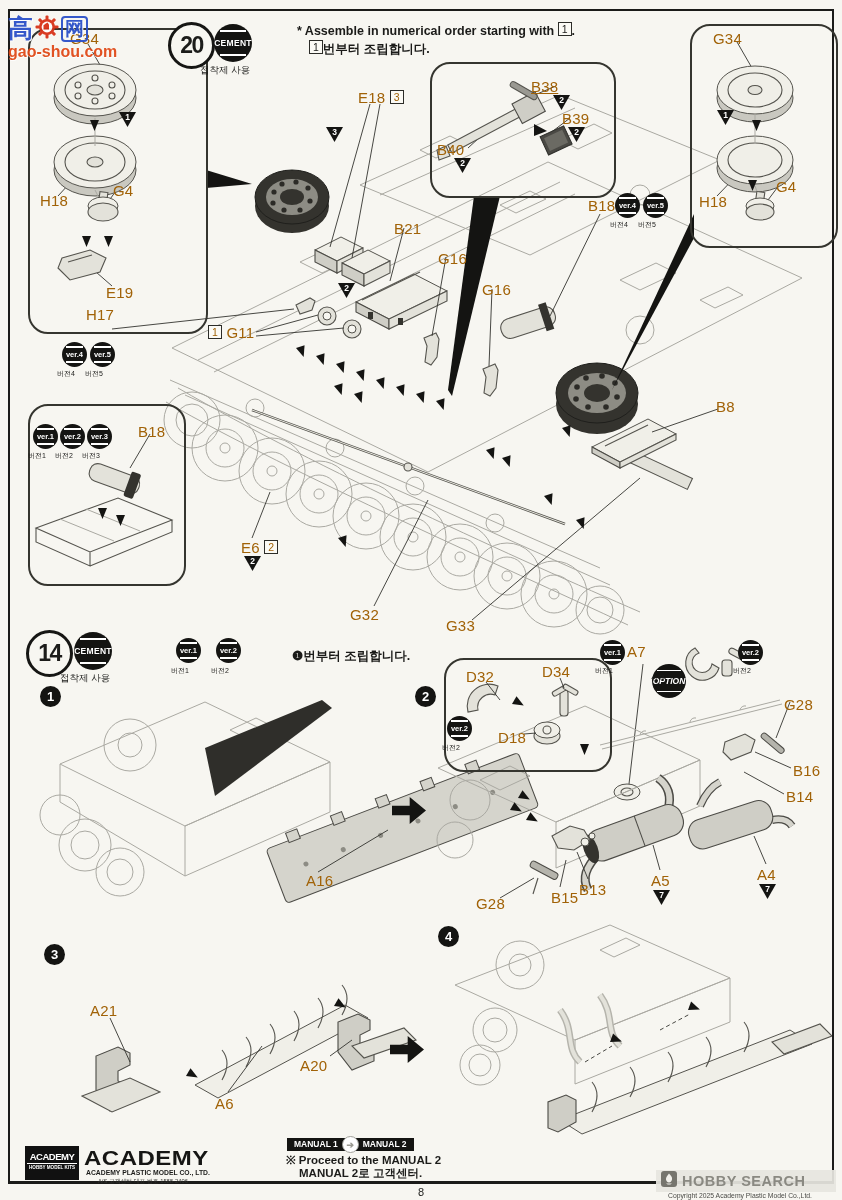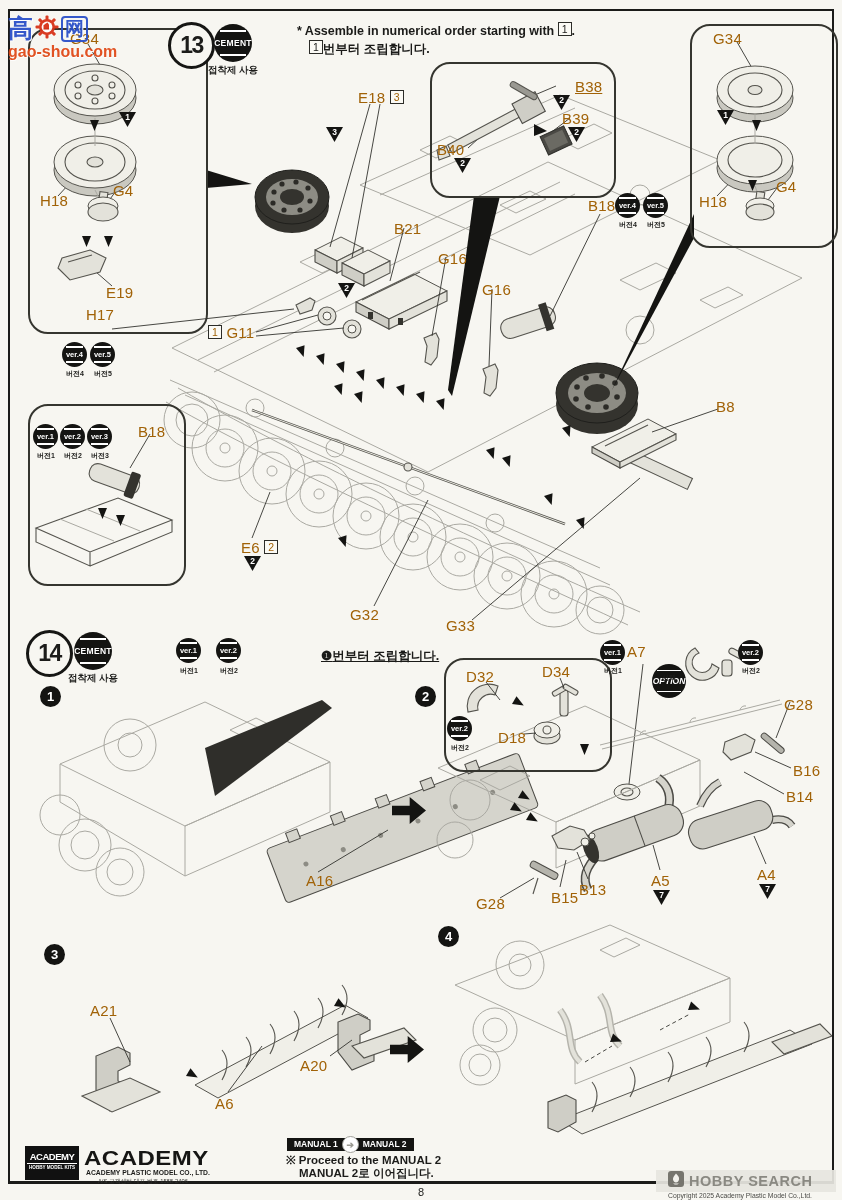--- a/index.html
+++ b/index.html
@@ -33,21 +33,21 @@
          background:#f7f6f1;display:flex;align-items:center;justify-content:center;
          font-size:23px;font-weight:800;letter-spacing:-1.5px;z-index:2;}
   
   .badge{position:absolute;border-radius:50%;background:#141412;color:#fff;display:flex;
          align-items:center;justify-content:center;font-weight:700;z-index:2;}
   .badge::before,.badge::after{content:"";position:absolute;left:16%;right:16%;height:1.6px;background:#fff;}
   .badge::before{top:17%;} .badge::after{bottom:17%;}
   .badge.v{width:25px;height:25px;font-size:7.5px;}
   .badge.cem{width:38px;height:38px;font-size:8.5px;letter-spacing:0.3px;}
   .badge.opt{width:34px;height:34px;font-size:8.5px;}
-  .bcap{position:absolute;width:36px;text-align:center;font-size:7px;font-weight:700;z-index:2;}
+  .bcap{position:absolute;width:36px;font-size:7px;font-weight:400;z-index:2;}
   .bcap.big{width:66px;font-size:9.5px;}
   
   .note{position:absolute;font-size:12.5px;font-weight:700;color:#1b1b19;z-index:2;white-space:nowrap;}
   
   .ss{position:absolute;width:21px;height:21px;background:#141412;color:#fff;border-radius:50%;
       display:flex;align-items:center;justify-content:center;font-size:13px;font-weight:700;z-index:2;}
   
   .bigarrow{position:absolute;width:34px;height:27px;background:#141412;z-index:2;
       clip-path:polygon(0 32%,52% 32%,52% 0,100% 50%,52% 100%,52% 68%,0 68%);}
   
@@ -65,21 +65,21 @@
              transform:scaleY(0.88);color:#161614;z-index:2;}
   .acad-co{position:absolute;left:86px;top:1169px;font-size:6.8px;font-weight:700;z-index:2;}
   .acad-sv{position:absolute;left:98px;top:1177px;font-size:5.8px;color:#33332f;z-index:2;}
   .manual-badge{position:absolute;left:287px;top:1136px;display:flex;align-items:center;z-index:2;}
   .mb-black{background:#141412;color:#fff;font-size:8.5px;font-weight:700;padding:2px 7px;line-height:9px;text-align:right;}
   .mb-circ{width:15px;height:15px;border-radius:50%;background:#fff;border:1px solid #a0a09a;margin:0 -3px;
            z-index:1;display:flex;align-items:center;justify-content:center;font-size:9px;color:#9a9992;font-weight:700;}
   .mnote{position:absolute;font-size:11.5px;font-weight:700;z-index:2;white-space:nowrap;}
   .pagenum{position:absolute;left:418px;top:1186px;font-size:11px;z-index:2;}
   .hs-box{position:absolute;left:656px;top:1170px;width:180px;height:22px;background:rgba(230,229,224,0.93);
-          display:flex;align-items:center;gap:5px;padding:0 12px;z-index:3;box-sizing:border-box;}
+          display:flex;align-items:center;gap:5px;padding:0 5px;z-index:3;box-sizing:border-box;}
   .hs-text{font-size:14.5px;font-weight:800;color:#8a8982;letter-spacing:0.5px;}
   .copyr{position:absolute;left:668px;top:1192px;font-size:6.8px;color:#4a4a46;z-index:3;}
 </style>
 </head>
 <body>
 
 <div class="page">
 
   <svg class="art" width="842" height="1200" viewBox="0 0 842 1200">
     <defs>
@@ -525,40 +525,40 @@
     </div>
     <div class="wm-site">gao-shou.com</div>
   </div>
 
   <div class="inset" style="left:28px;top:28px;width:176px;height:302px;"></div>
   <div class="inset" style="left:430px;top:62px;width:182px;height:132px;"></div>
   <div class="inset" style="left:690px;top:24px;width:144px;height:220px;"></div>
   <div class="inset" style="left:28px;top:404px;width:154px;height:178px;"></div>
 
   <div class="stepc" style="left:168px;top:22px;">
-    <span>13</span>
+    <span>20</span>
   </div>
   <div class="badge cem" style="left:214px;top:24px;">
     <span>CEMENT</span>
   </div>
   <div class="bcap big" style="left:200px;top:64px;">접착제 사용</div>
 
   <div class="note" style="left:297px;top:22px;">
     <span>* Assemble in numerical order starting with</span>
     <span class="bn">1</span><span>.</span>
   </div>
   <div class="note" style="left:309px;top:40px;">
     <span class="bn">1</span><span>번부터 조립합니다.</span>
   </div>
 
   <span class="lbl" style="left:70px;top:30px;">G34</span>
   <span class="lbl" style="left:40px;top:192px;">H18</span>
   <span class="lbl" style="left:113px;top:182px;">G4</span>
   <span class="lbl" style="left:106px;top:284px;">E19</span>
-  <span class="lbl" style="left:575px;top:78px;text-decoration:underline;">B38</span>
+  <span class="lbl" style="left:531px;top:78px;text-decoration:underline;">B38</span>
   <span class="lbl" style="left:562px;top:110px;">B39</span>
   <span class="lbl" style="left:437px;top:141px;">B40</span>
   <span class="lbl" style="left:713px;top:30px;">G34</span>
   <span class="lbl" style="left:699px;top:193px;">H18</span>
   <span class="lbl" style="left:776px;top:178px;">G4</span>
   <span class="lbl" style="left:358px;top:89px;">
     <span>E18</span>
     <span class="bn">3</span>
   </span>
   <span class="lbl" style="left:394px;top:220px;">B21</span>
@@ -645,21 +645,21 @@
 
   <div class="badge v" style="left:176px;top:638px;">
       <span>ver.1</span>
     </div>
   <div class="badge v" style="left:216px;top:638px;">
       <span>ver.2</span>
     </div>
   <div class="bcap" style="left:171px;top:666px;">버전1</div>
   <div class="bcap" style="left:211px;top:666px;">버전2</div>
 
-  <div class="note" style="left:321px;top:648px;text-decoration:underline;">
+  <div class="note" style="left:292px;top:648px;">
     <span>❶</span><span>번부터 조립합니다.</span>
   </div>
 
   <div class="badge v" style="left:600px;top:640px;">
       <span>ver.1</span>
     </div>
   <div class="bcap" style="left:595px;top:666px;">버전1</div>
   <span class="lbl" style="left:627px;top:643px;">A7</span>
   <div class="badge opt" style="left:652px;top:664px;font-style:italic;">
       <span>OPTION</span>
@@ -723,21 +723,21 @@
   <div class="acad-word">ACADEMY</div>
   <div class="acad-co">ACADEMY PLASTIC MODEL CO., LTD.</div>
   <div class="acad-sv">A/S 고객센터 대표 번호  1588-2406</div>
 
   <div class="manual-badge">
     <span class="mb-black">MANUAL 1</span>
     <span class="mb-circ">➔</span>
     <span class="mb-black">MANUAL 2</span>
   </div>
   <div class="mnote" style="left:286px;top:1152px;">※ Proceed to the MANUAL 2</div>
-  <div class="mnote" style="left:299px;top:1166px;">MANUAL 2로 이어집니다.</div>
+  <div class="mnote" style="left:299px;top:1166px;">MANUAL 2로 고객센터.</div>
 
   <div class="pagenum">8</div>
 
   <div class="hs-box">
     <span>
       <svg width="16" height="16" viewBox="0 0 16 16">
         <rect x="0" y="0" width="16" height="16" rx="3" fill="#76756e"></rect>
         <path d="M8,2.5 C9.5,4.5 11.5,5.5 11,8.5 C10.7,10.4 9.3,11.5 8,11.5 C6.7,11.5 5.3,10.4 5,8.5 C4.7,6.5 6.5,4.5 8,2.5 Z" fill="#f2f1ec"></path>
         <path d="M5.2,12.5 L10.8,12.5 C10.8,12.5 9.9,13.6 8,13.6 C6.1,13.6 5.2,12.5 5.2,12.5 Z" fill="#f2f1ec"></path>
       </svg>

